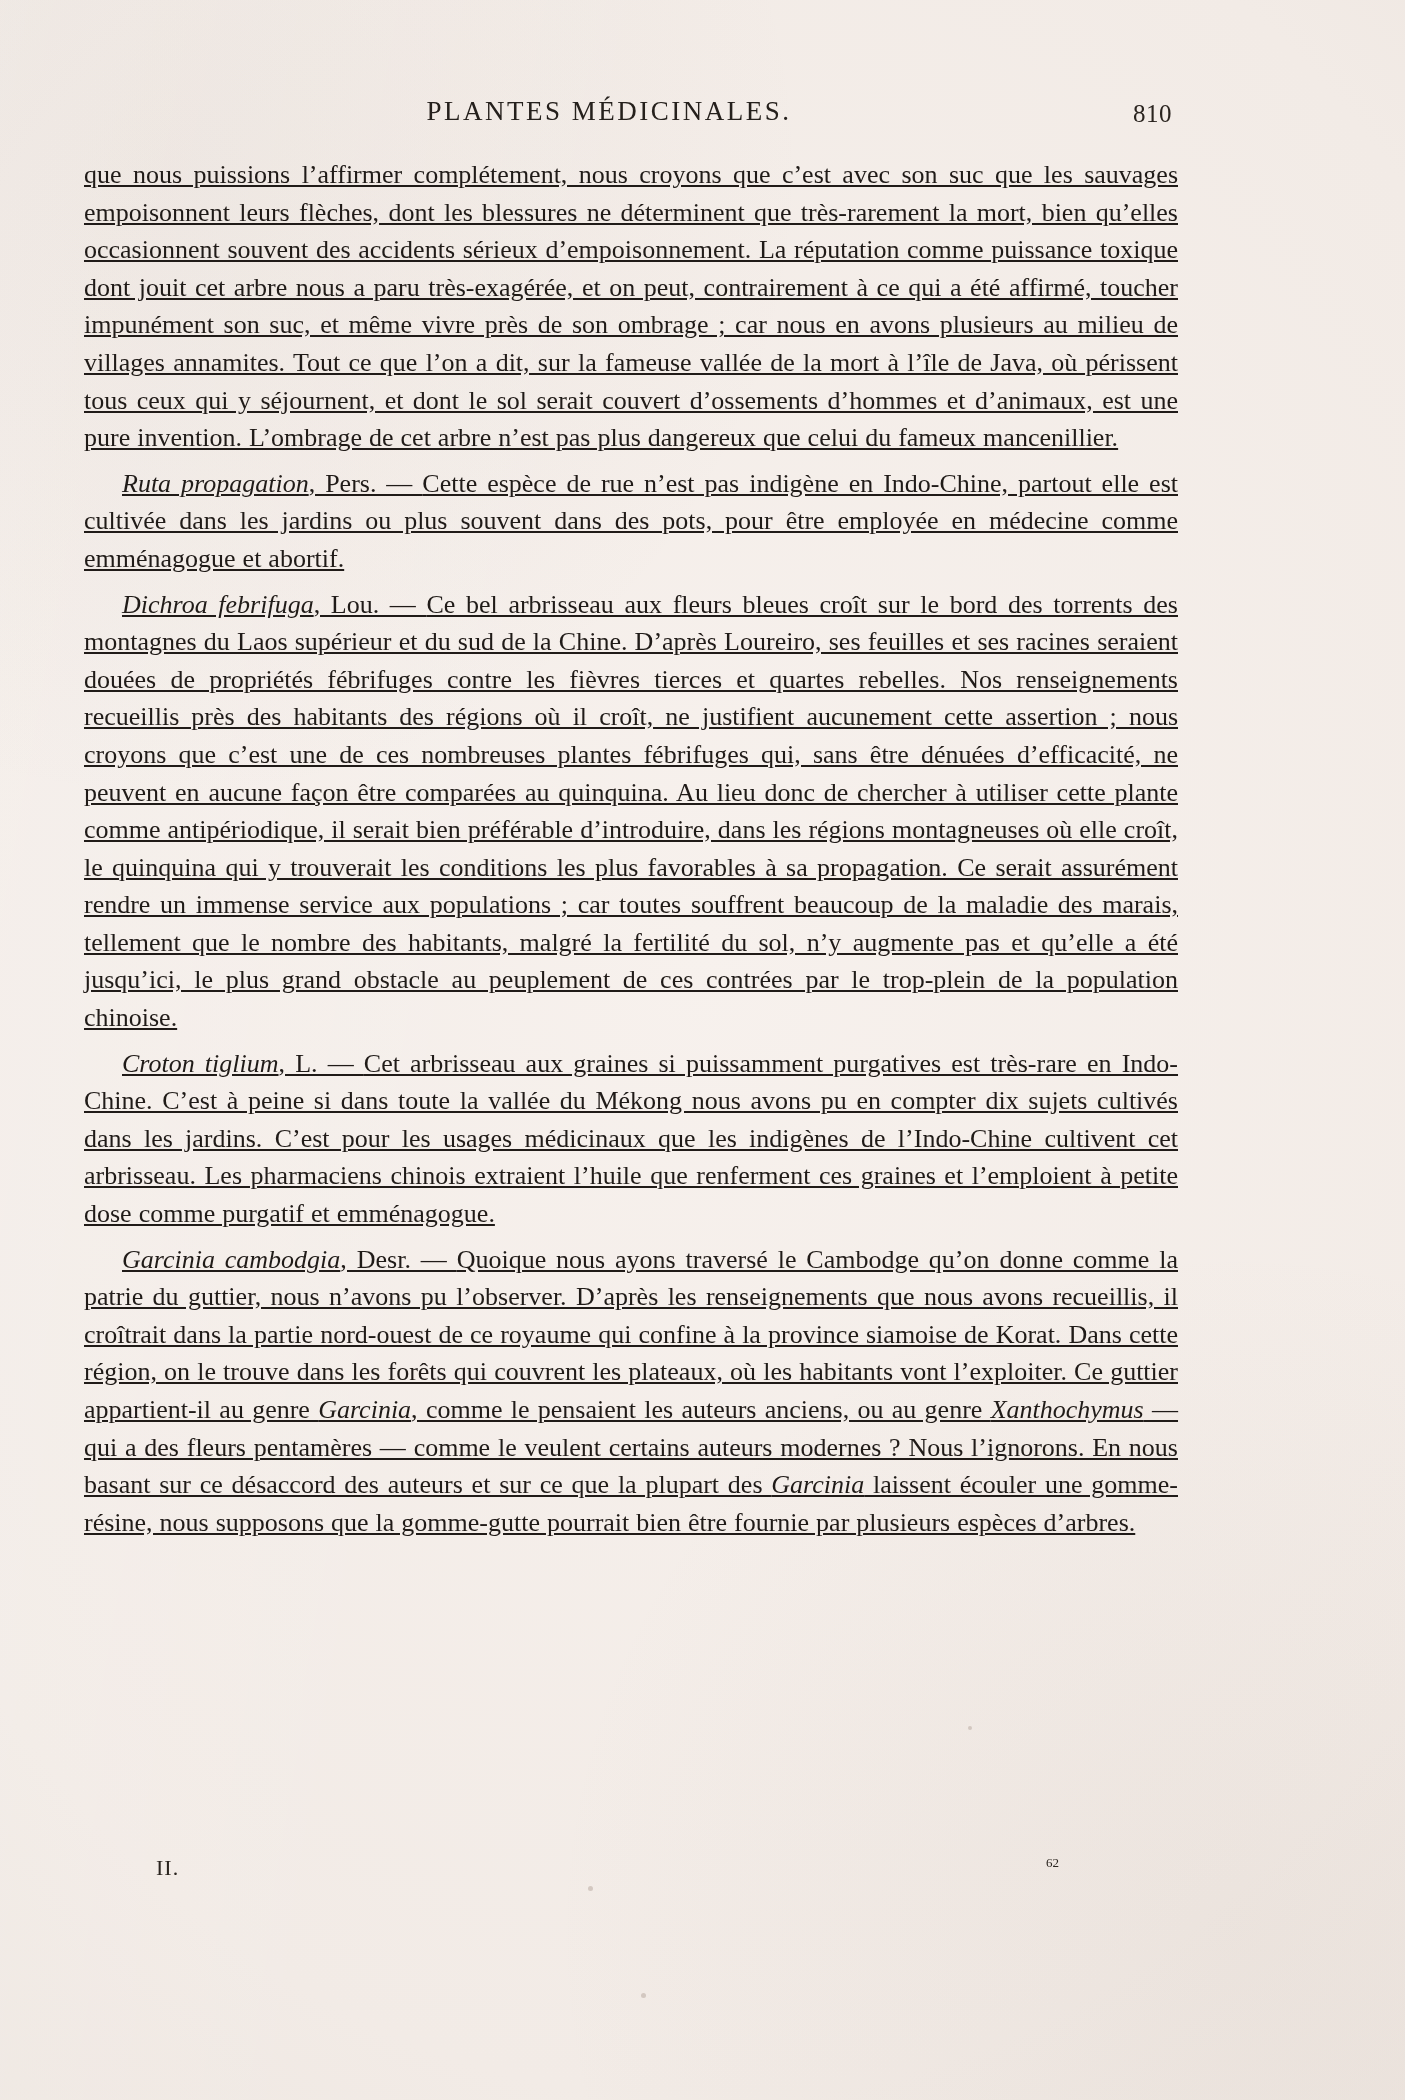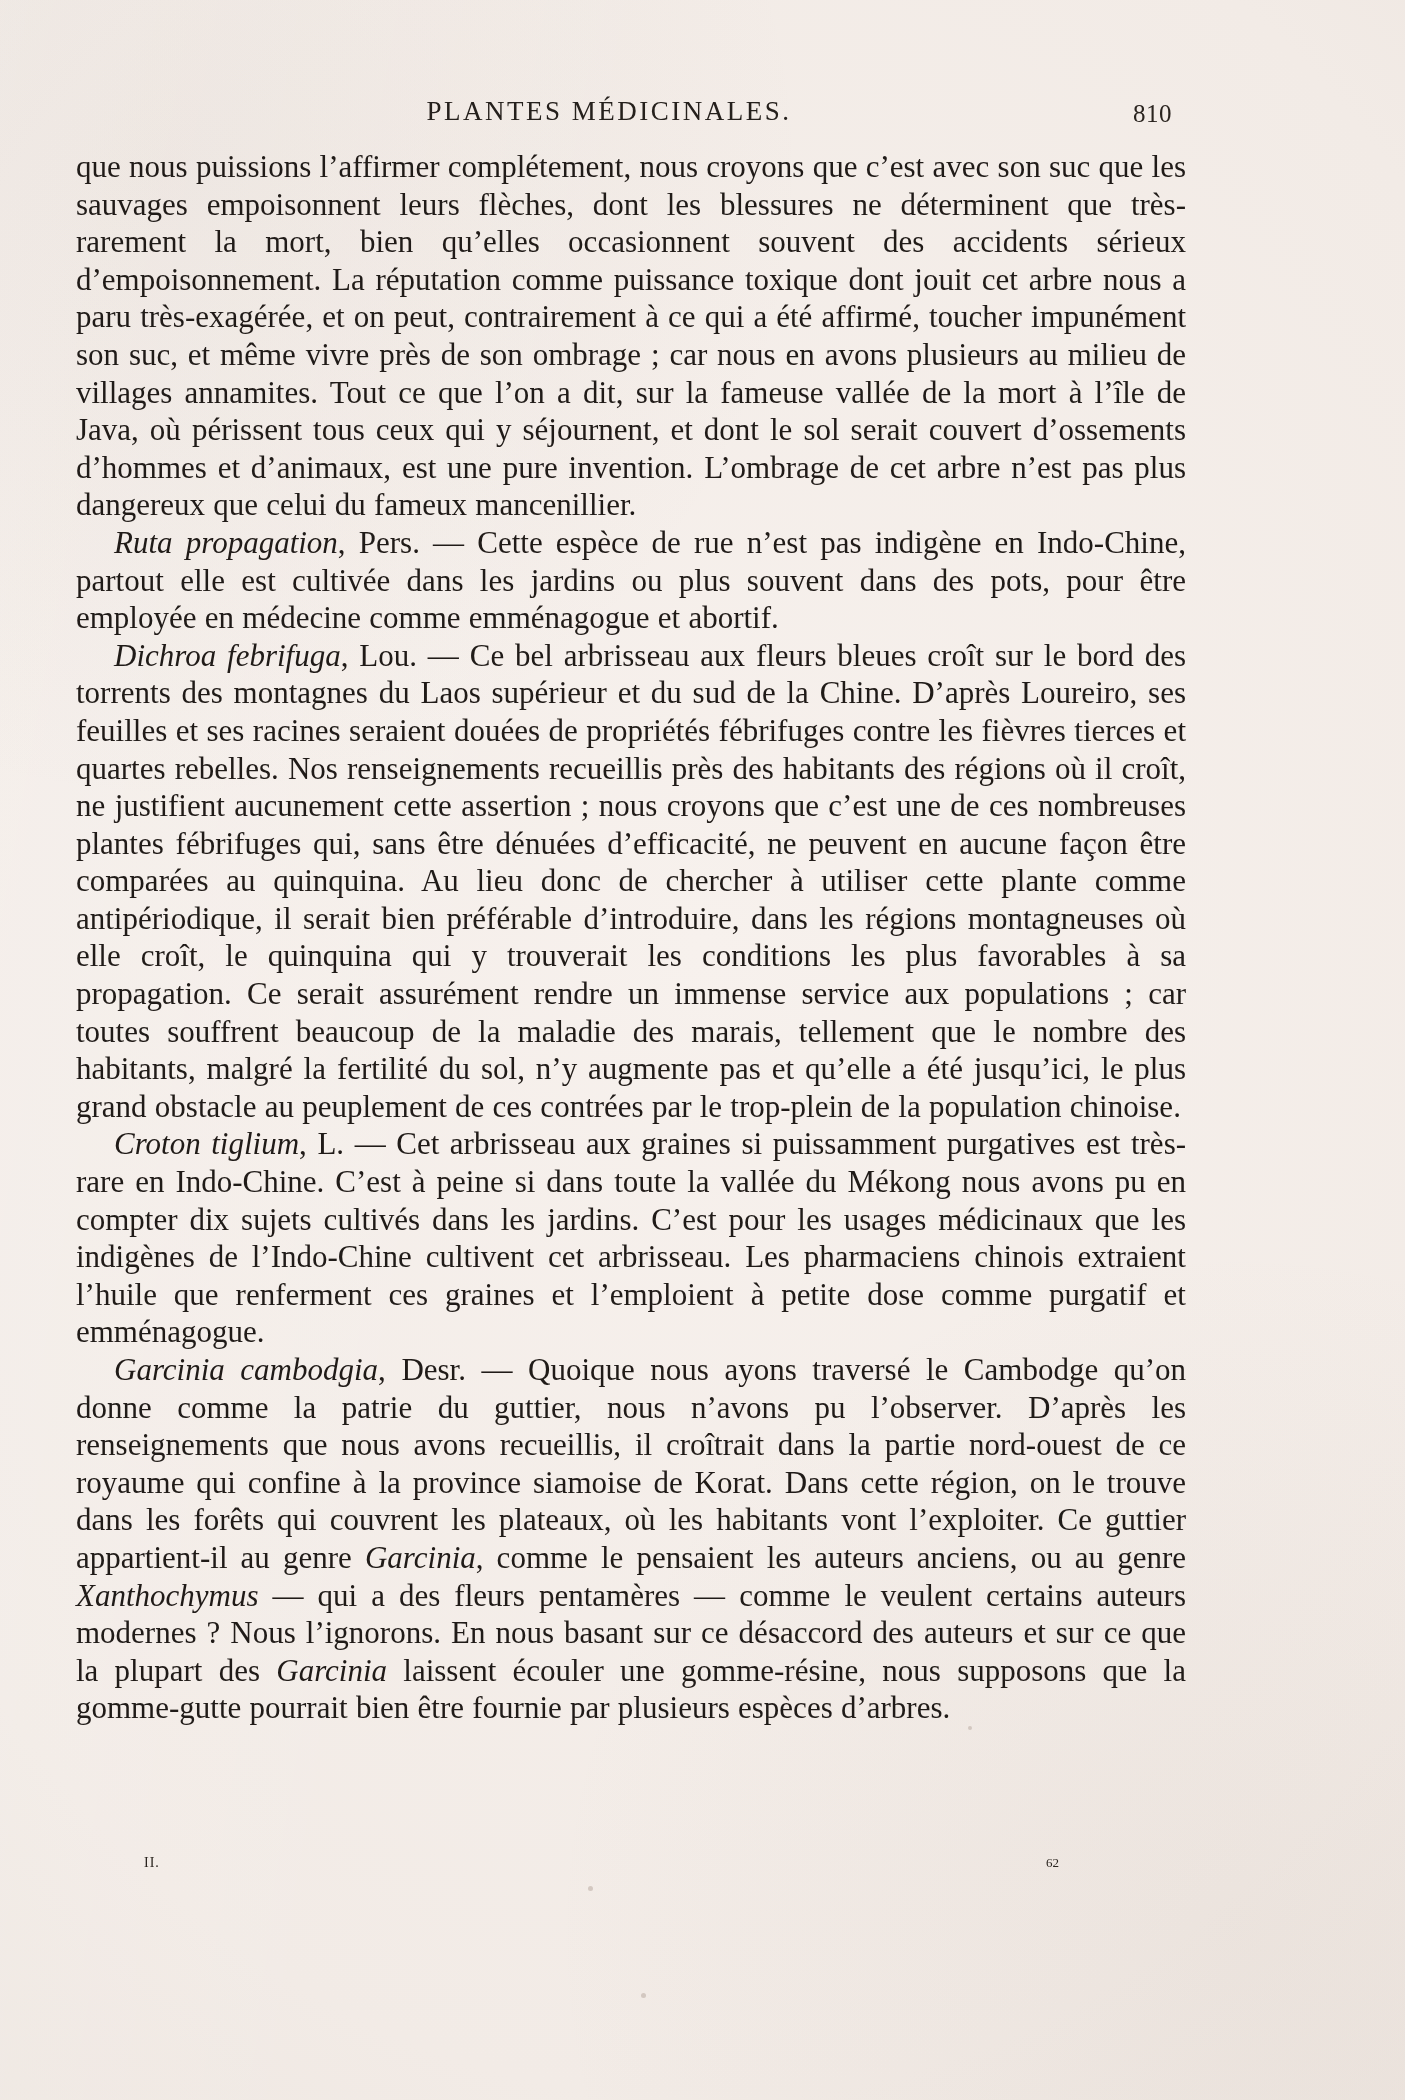--- a/index.html
+++ b/index.html
@@ -54,28 +54,29 @@
   }
   .folio {
     position: absolute;
     right: 14px;
     top: 4px;
     font-size: 25px;
     color: #2a241f;
     letter-spacing: 0.5px;
   }
   p.body-text {
-    margin: 0;
+    margin: 8px;
     text-align: justify;
     text-justify: inter-word;
-    font-size: 31px;
+    font-size: 26px;
     line-height: 37.6px;
     color: #201b18;
     hyphens: none;
     word-spacing: 0.5px;
+    text-decoration: underline;
   }
   p.first {
     text-indent: 0;
   }
   p.indent {
     text-indent: 38px;
   }
   .sp-name {
     font-style: italic;
   }
@@ -84,22 +85,22 @@
   }
   .footer {
     position: absolute;
     left: 76px;
     right: 76px;
     top: 1855px;
     height: 30px;
   }
   .sig-left {
     position: absolute;
-    left: 68px;
-    font-size: 14px;
+    left: 80px;
+    font-size: 22px;
     color: #2a241f;
     letter-spacing: 1px;
   }
   .sig-right {
     position: absolute;
     left: 970px;
     font-size: 13px;
     color: #2a241f;
   }
   .speck {

